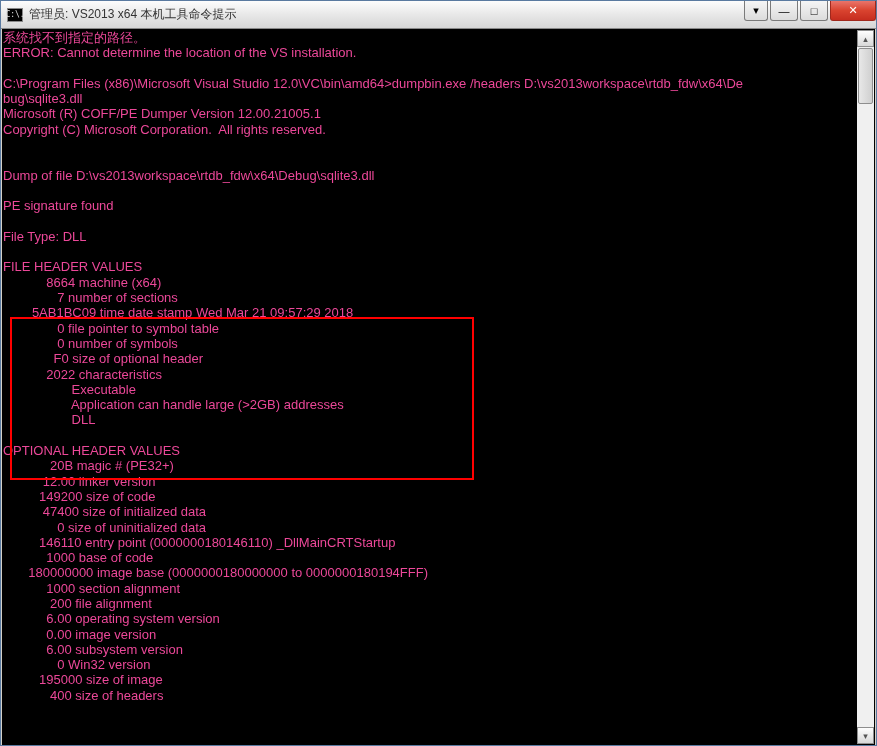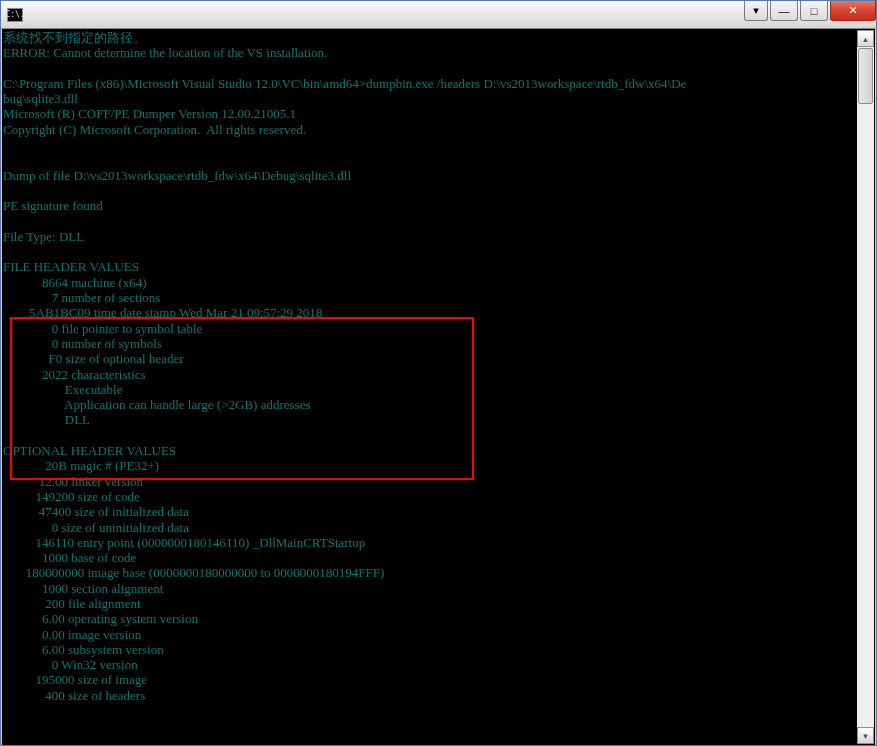--- a/index.html
+++ b/index.html
@@ -70,22 +70,22 @@
   height: 716px;
   margin: 0 auto;
   background: #000;
   position: relative;
   border: 1px solid #000;
 }
 .console {
   width: 855px;
   height: 714px;
   background: #000;
-  color: #0f766e;
-  font-family: Liberation Serif, serif;
+  color: #ec4899;
+  font-family: Liberation Sans, sans-serif;
   font-size: 13px;
   line-height: 15.3px;
   white-space: pre;
   overflow: hidden;
   padding: 0;
 }
 .scrollbar {
   position: absolute;
   right: 0;
   top: 0;
@@ -117,20 +117,21 @@
   position: absolute;
   border: 2px solid #ff0000;
   pointer-events: none;
 }
 </style>
 </head>
 <body>
 
 <div class="titlebar">
   <span class="titlebar-icon">C:\.</span>
+  <span class="titlebar-text">管理员: VS2013 x64 本机工具命令提示</span>
   <div class="win-controls">
     <div class="win-btn dropdown">▾</div>
     <div class="win-btn">—</div>
     <div class="win-btn">□</div>
     <div class="win-btn close">✕</div>
   </div>
 </div>
 
 <div class="console-wrap">
   <pre class="console" id="console-out">系统找不到指定的路径。

